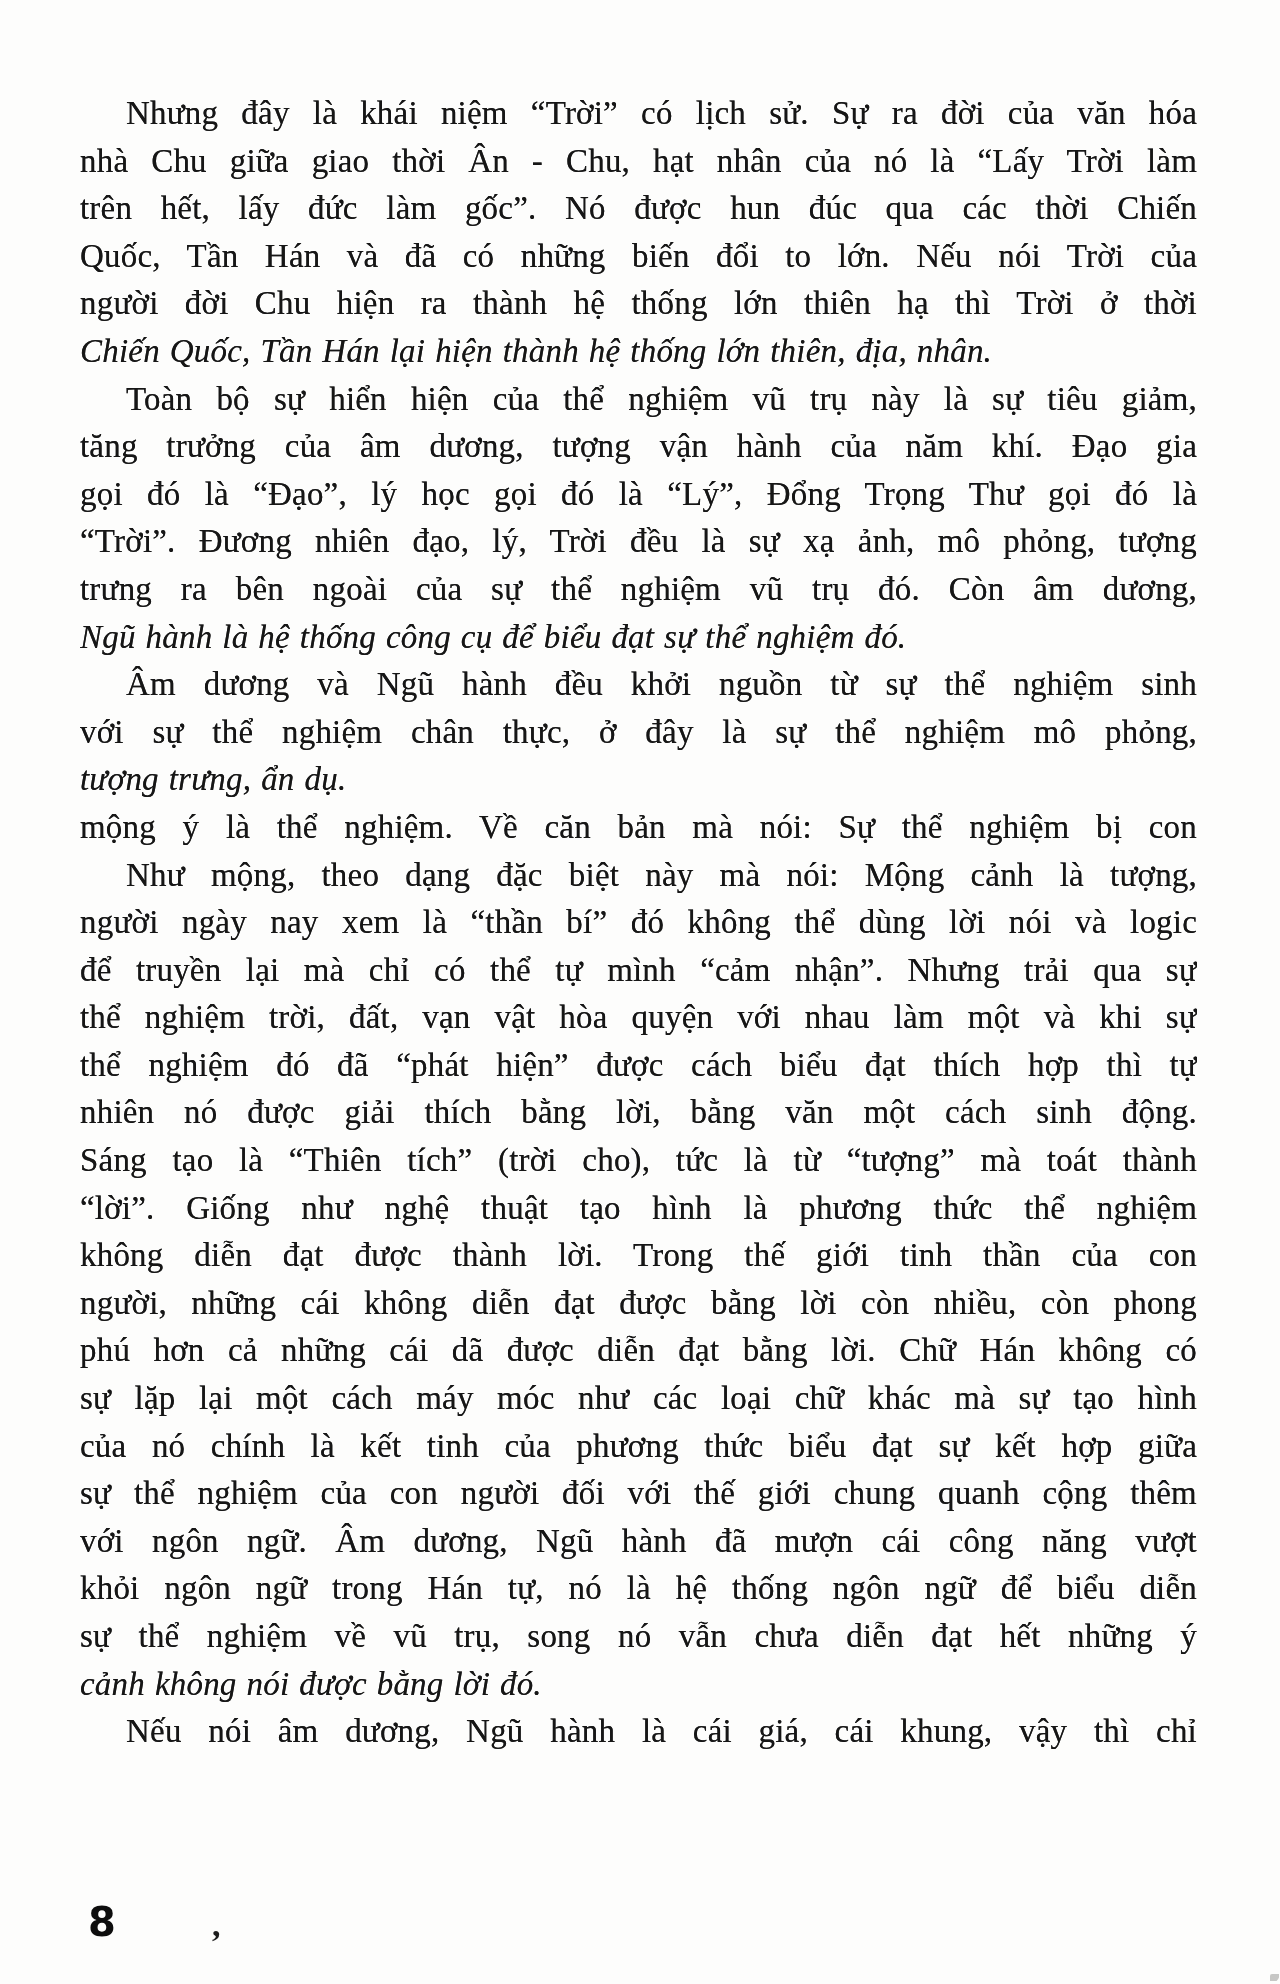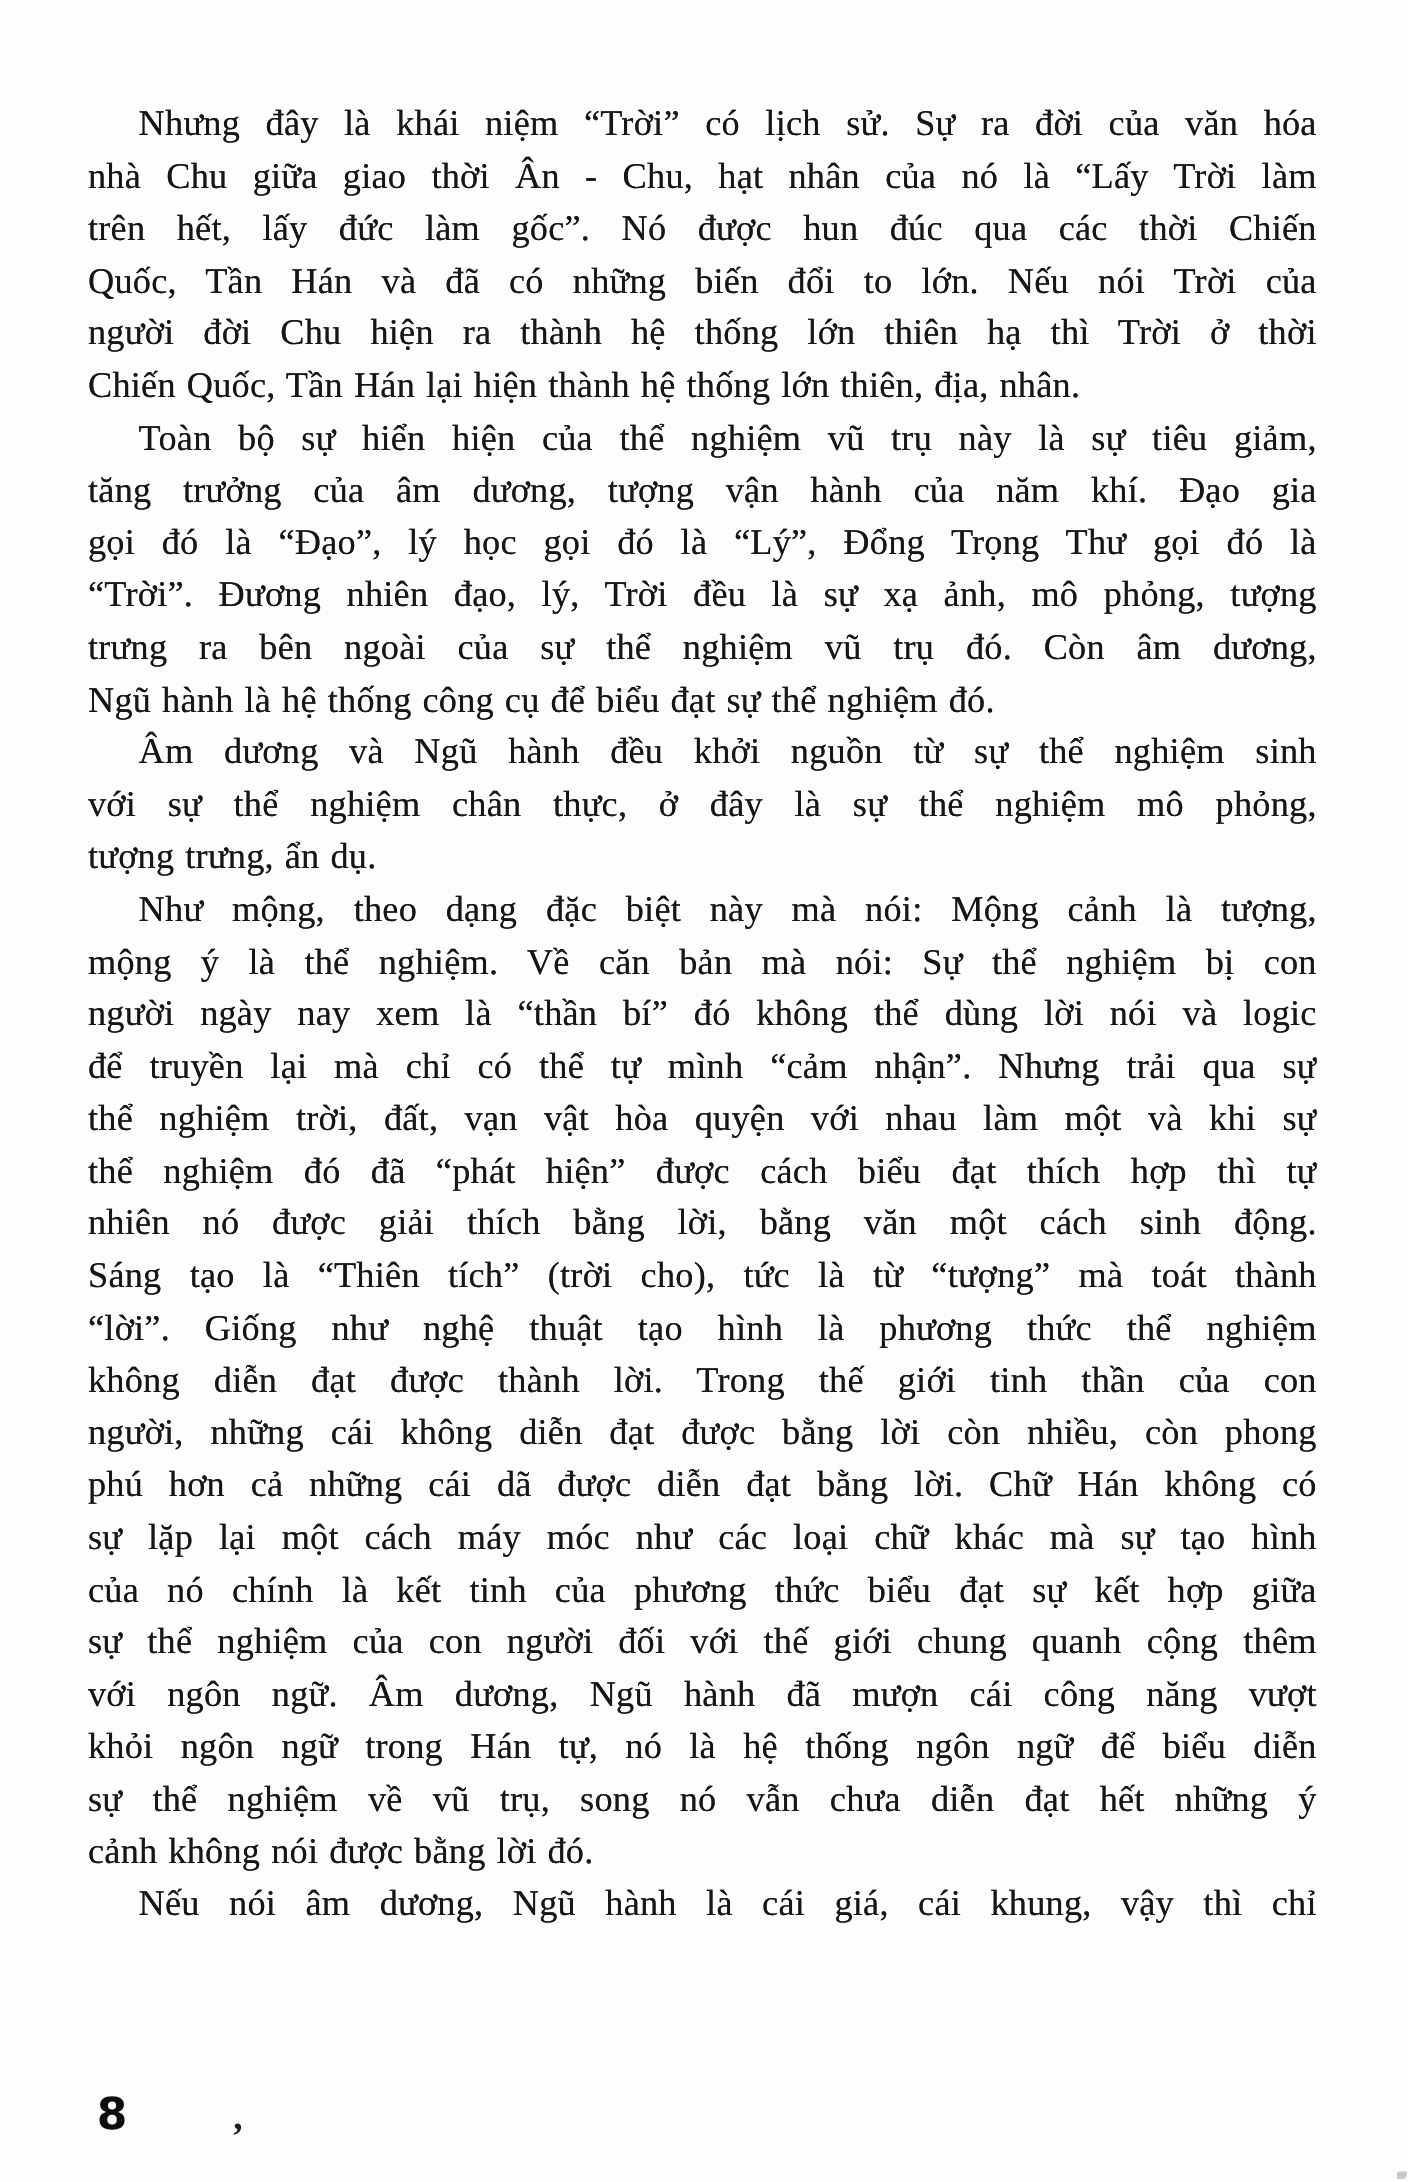--- a/index.html
+++ b/index.html
@@ -26,21 +26,21 @@
     font-size: 33px;
     line-height: 47.6px;
     height: 47.6px;
     text-align: justify;
     text-align-last: justify;
     overflow: hidden;
     letter-spacing: 0.2px;
     word-spacing: 1.5px;
     text-shadow: 0 0 0.6px rgba(0,0,0,0.75);
   }
-  .line.last { text-align-last: left; }
+  .line.last { text-align-last: left; font-style: italic; }
   .line.indent { text-indent: 46px; }
   .page-number {
     position: absolute;
     left: 88px; top: 1898px;
     font-family: "DejaVu Sans", sans-serif;
     font-weight: bold;
     font-size: 40px;
     line-height: 48px;
     color: #0d0d0d;
   }
@@ -85,22 +85,22 @@
       <div class="line last">Ngũ hành là hệ thống công cụ để biểu đạt sự thể nghiệm đó.</div>
     </div>
 
     <div class="paragraph">
       <div class="line indent">Âm dương và Ngũ hành đều khởi nguồn từ sự thể nghiệm sinh</div>
       <div class="line">với sự thể nghiệm chân thực, ở đây là sự thể nghiệm mô phỏng,</div>
       <div class="line last">tượng trưng, ẩn dụ.</div>
     </div>
 
     <div class="paragraph">
+      <div class="line">mộng ý là thể nghiệm. Về căn bản mà nói: Sự thể nghiệm bị con</div>
       <div class="line indent">Như mộng, theo dạng đặc biệt này mà nói: Mộng cảnh là tượng,</div>
-      <div class="line">mộng ý là thể nghiệm. Về căn bản mà nói: Sự thể nghiệm bị con</div>
       <div class="line">người ngày nay xem là “thần bí” đó không thể dùng lời nói và logic</div>
       <div class="line">để truyền lại mà chỉ có thể tự mình “cảm nhận”. Nhưng trải qua sự</div>
       <div class="line">thể nghiệm trời, đất, vạn vật hòa quyện với nhau làm một và khi sự</div>
       <div class="line">thể nghiệm đó đã “phát hiện” được cách biểu đạt thích hợp thì tự</div>
       <div class="line">nhiên nó được giải thích bằng lời, bằng văn một cách sinh động.</div>
       <div class="line">Sáng tạo là “Thiên tích” (trời cho), tức là từ “tượng” mà toát thành</div>
       <div class="line">“lời”. Giống như nghệ thuật tạo hình là phương thức thể nghiệm</div>
       <div class="line">không diễn đạt được thành lời. Trong thế giới tinh thần của con</div>
       <div class="line">người, những cái không diễn đạt được bằng lời còn nhiều, còn phong</div>
       <div class="line">phú hơn cả những cái dã được diễn đạt bằng lời. Chữ Hán không có</div>

